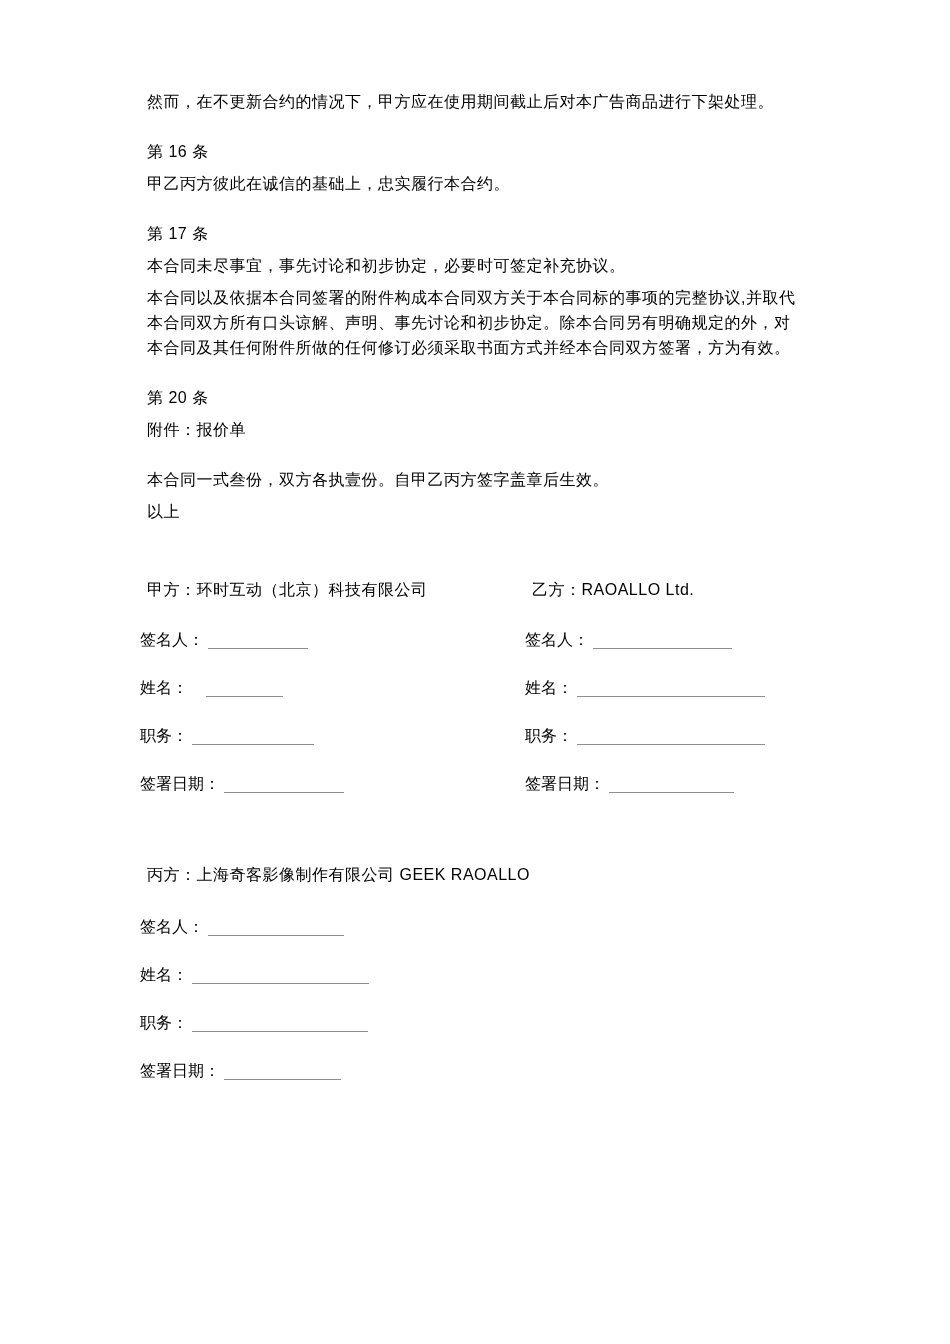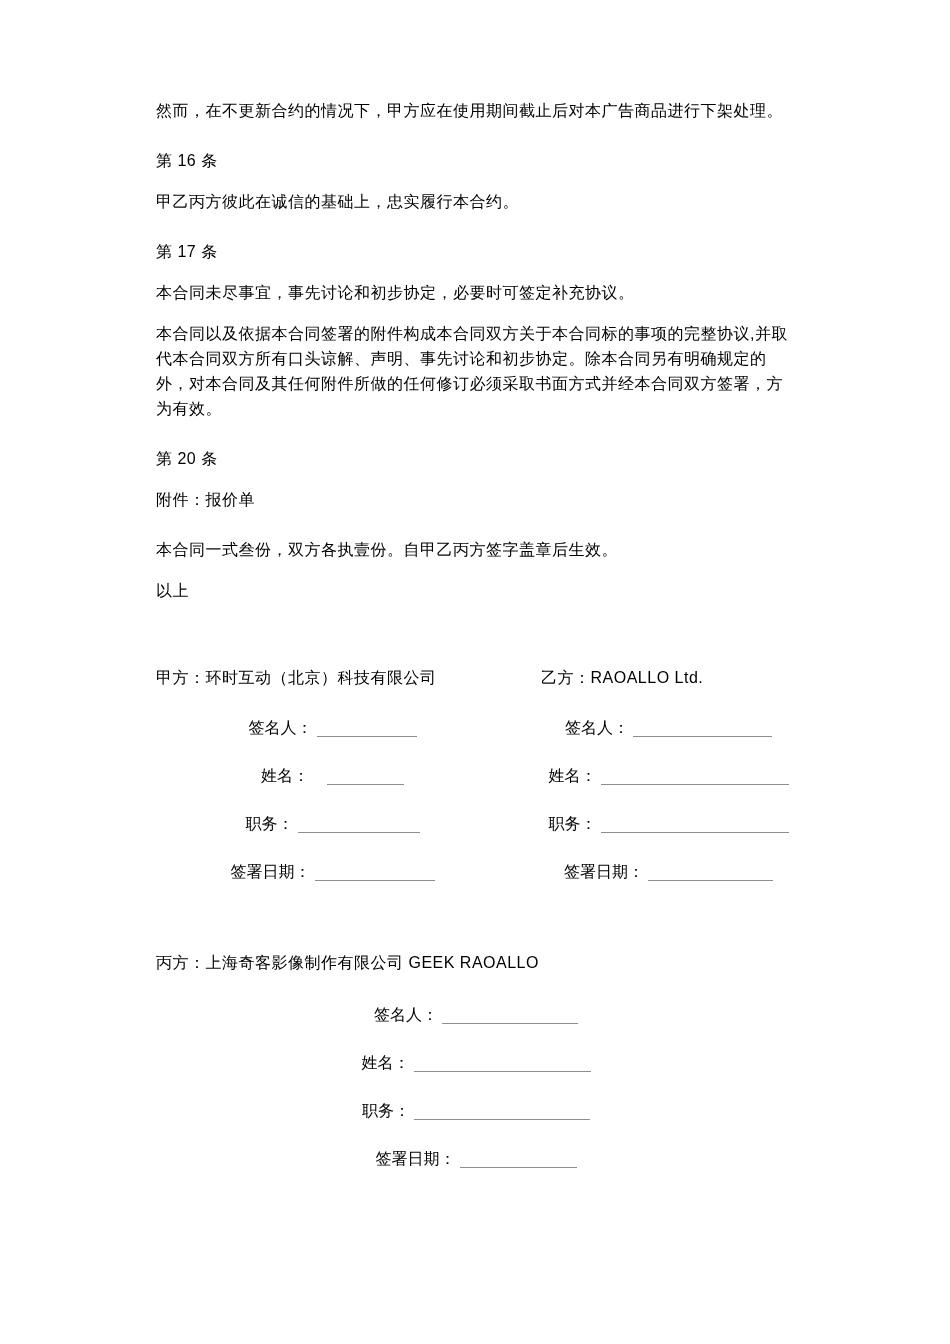--- a/index.html
+++ b/index.html
@@ -15,36 +15,36 @@
     font-size: 16px;
     overflow: hidden;
   }
   .page {
     box-sizing: border-box;
     width: 950px;
     height: 1344px;
     padding: 82px 138px 0 140px;
     background: #ffffff;
   }
-  p { margin: 16px; line-height: 25px; letter-spacing: 0.5px; }
+  p { margin: 7px; line-height: 25px; letter-spacing: 0.5px; }
 
   .article   { margin-top: 25px; }
   .closing   { margin-top: 25px; }
 
   .sig-columns {
     margin-top: 46px;
     display: flex;
     flex-direction: row;
   }
   .sig-col.left  { width: 385px; flex: 0 0 385px; }
   .sig-col.right { flex: 1 1 auto; }
 
   .party-c { margin-top: 66px; }
 
-  .sig-row { line-height: 25px; height: 25px; margin-top: 23px; white-space: nowrap; text-align: center; }
+  .sig-row { line-height: 25px; height: 25px; margin-top: 23px; white-space: nowrap; }
   .sig-row.first { margin-top: 25px; }
   .party-c .sig-row.first { margin-top: 27px; }
 
   .blank {
     display: inline-block;
     height: 18px;
     border-bottom: 1px solid #8f8f8f;
     vertical-align: -4px;
     margin-left: 4px;
   }

